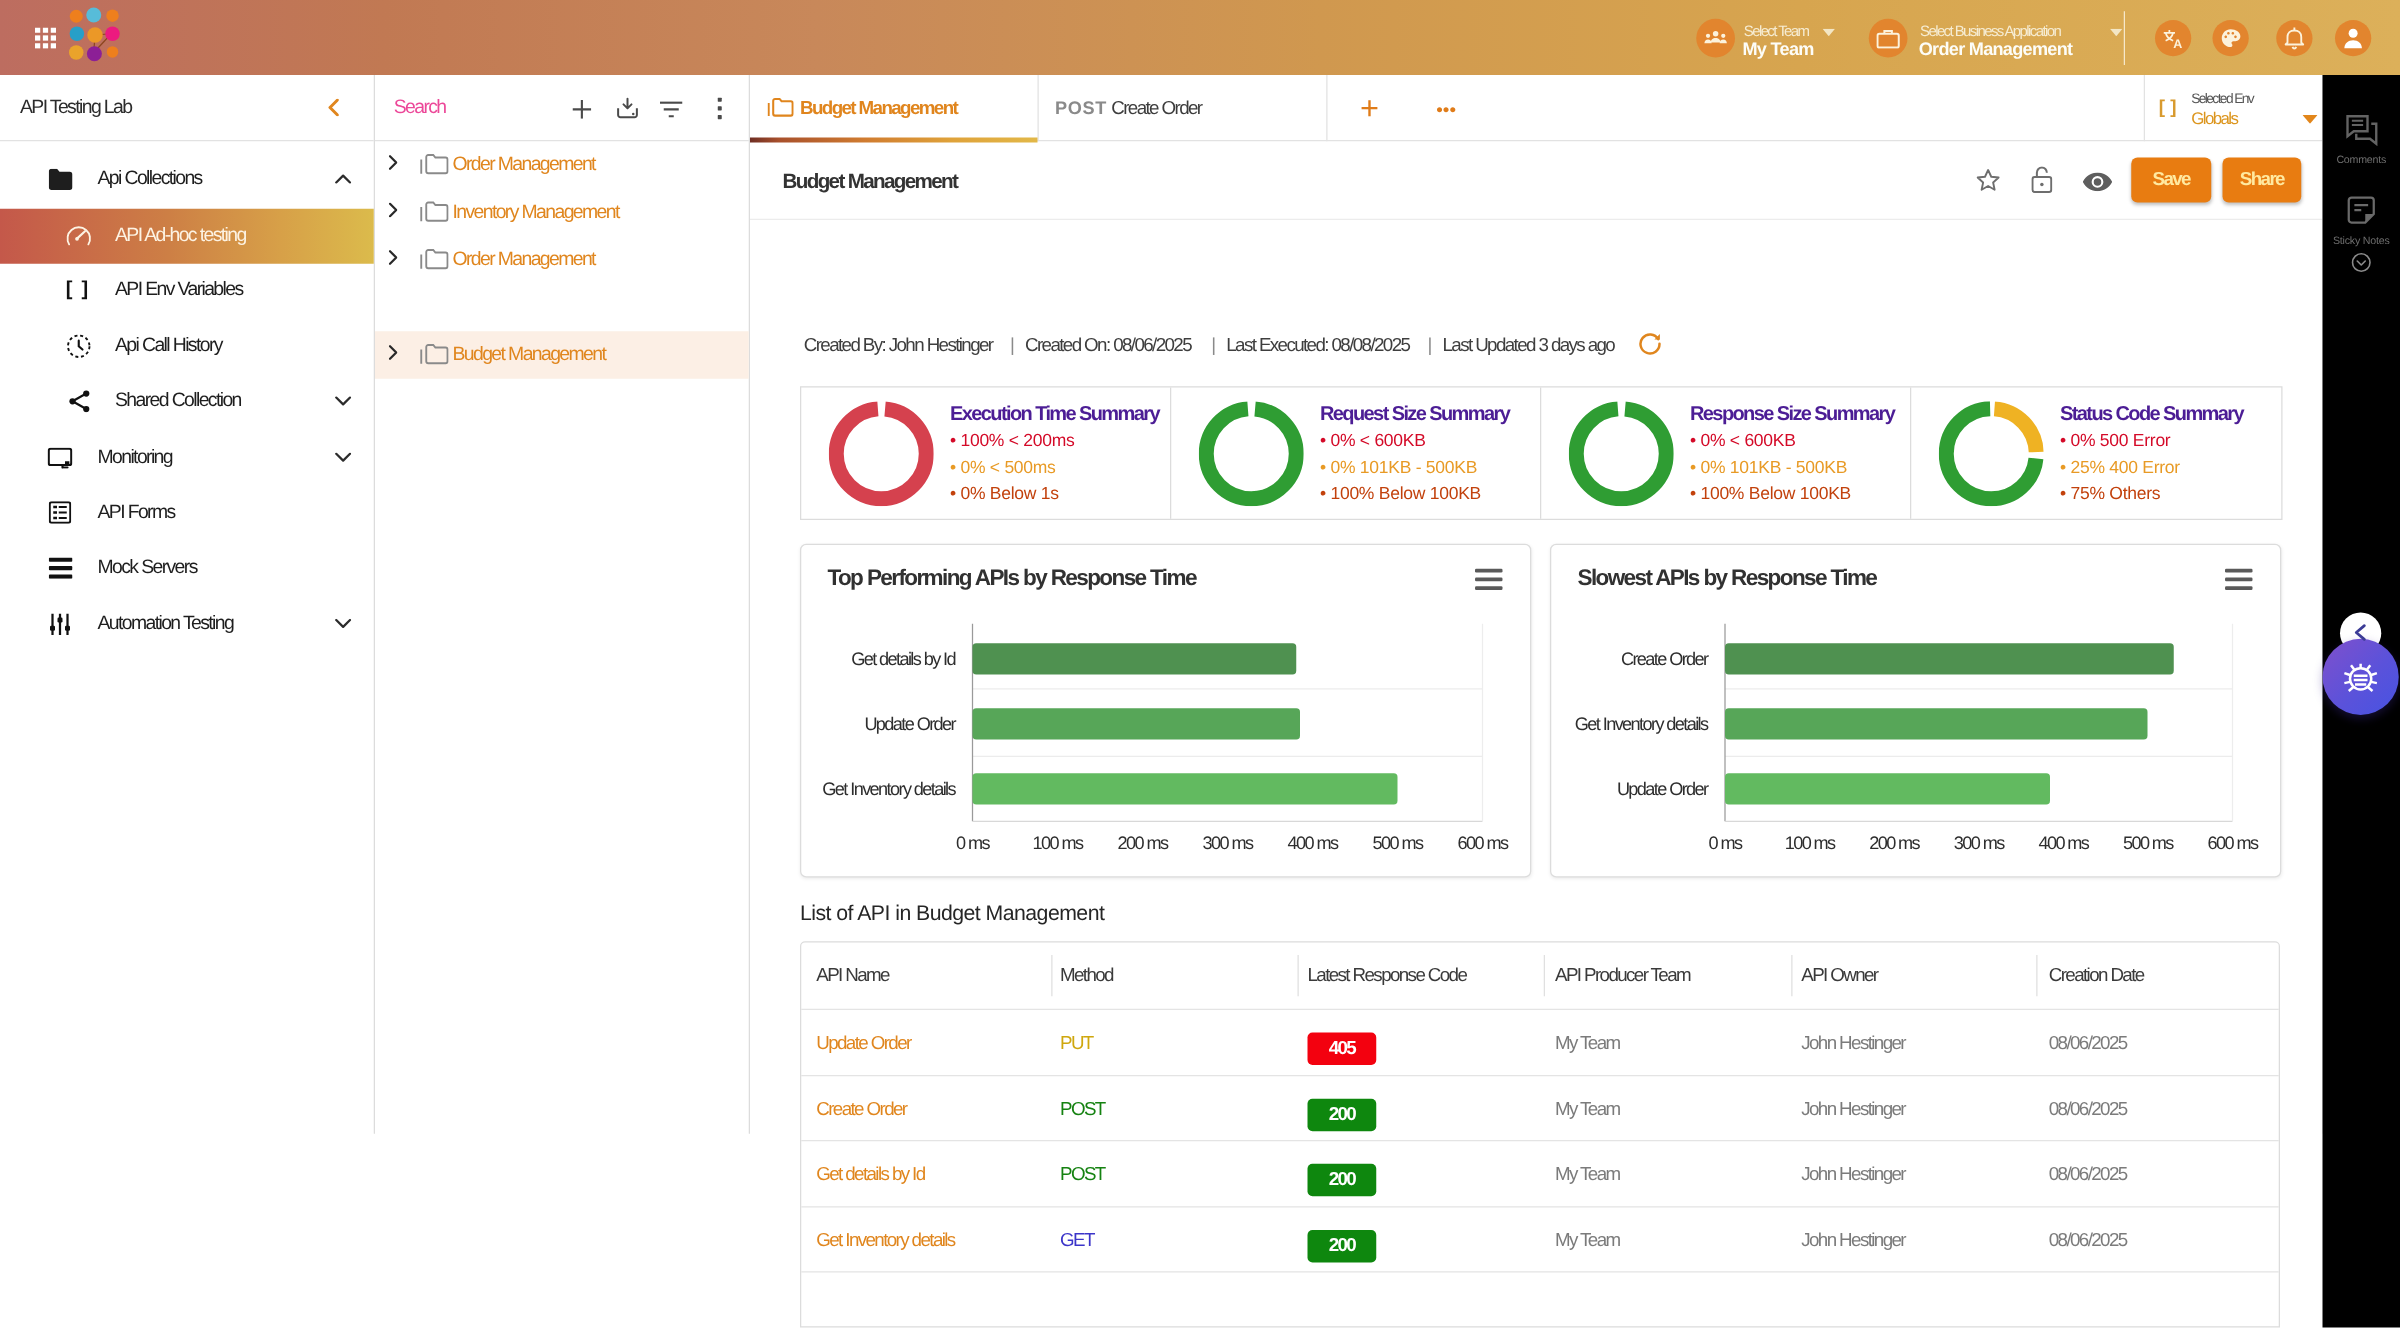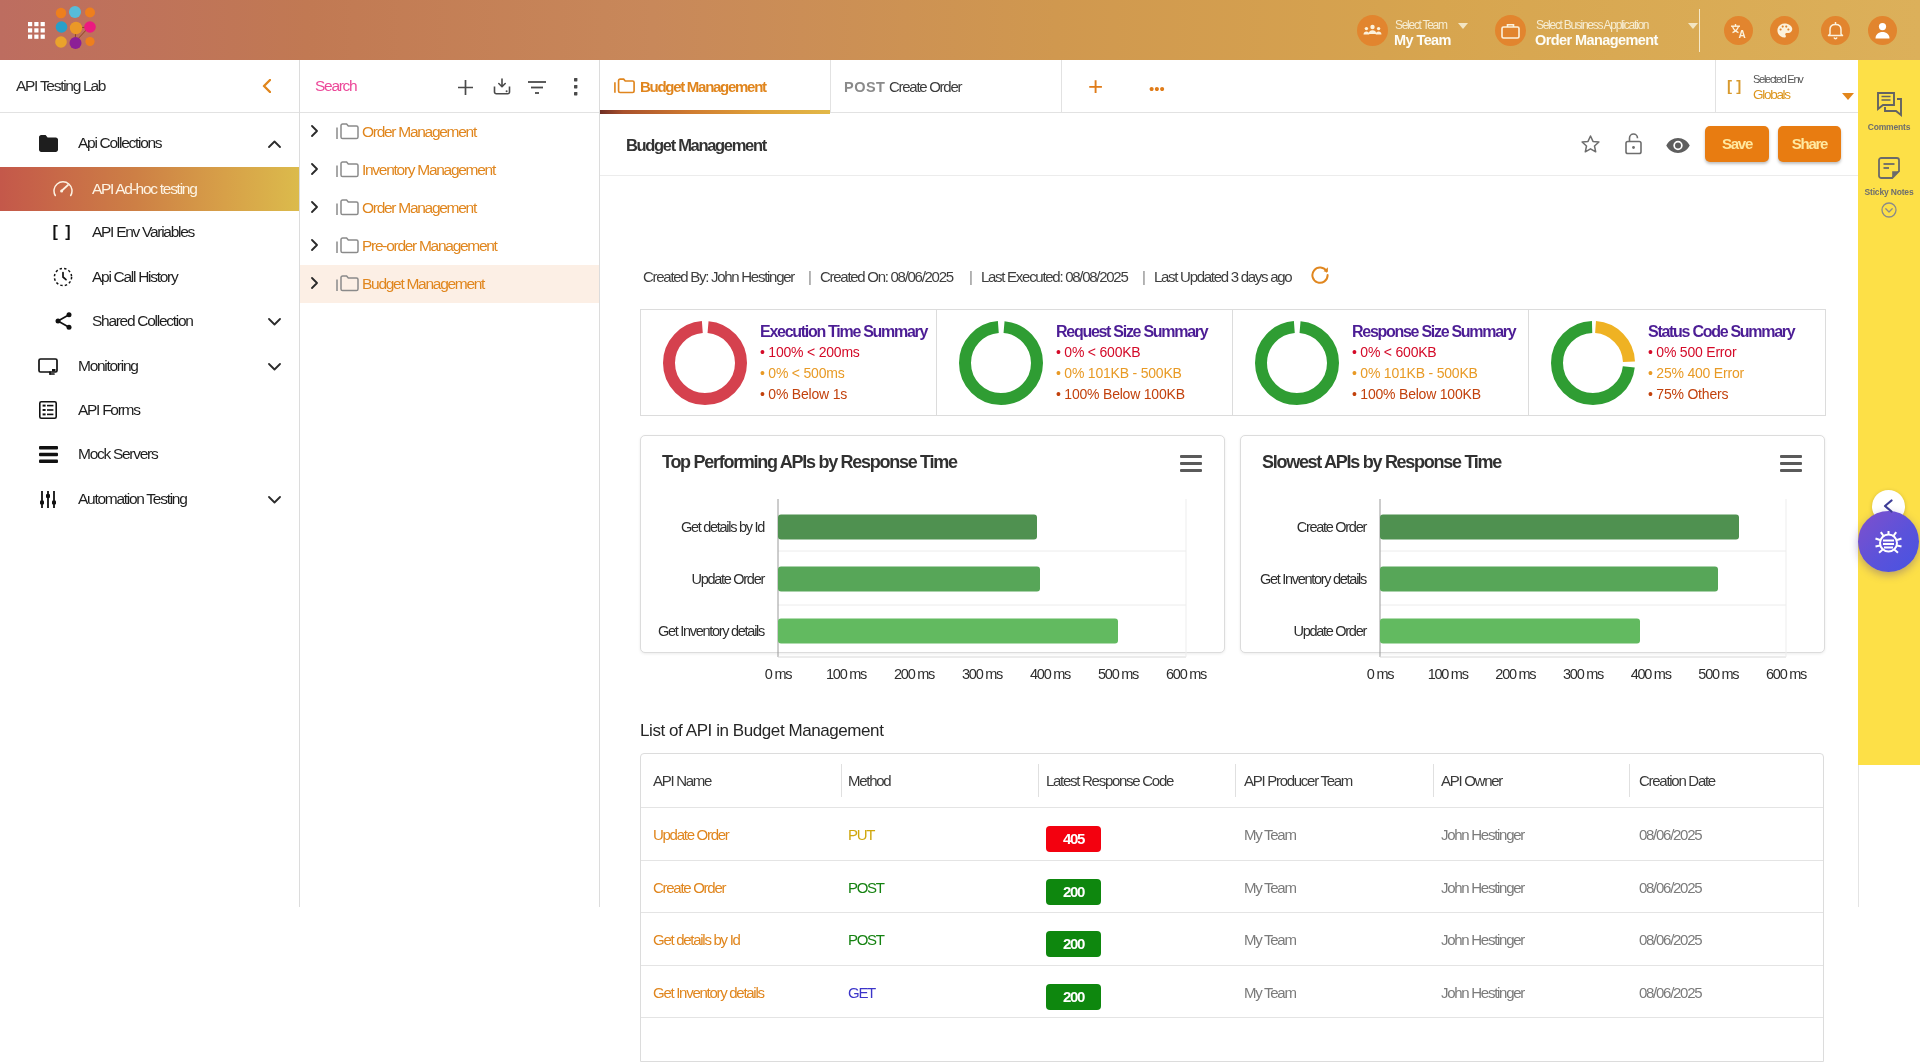--- a/index.html
+++ b/index.html
@@ -6,21 +6,21 @@
 html,body { width:1920px; height:1062px; overflow:hidden; background:#fff;
   font-family:"Liberation Sans", sans-serif; letter-spacing:-0.08em; }
 .abs { position:absolute; }
 
 #topbar { position:absolute; left:0; top:0; width:1920px; height:60px;
   background:linear-gradient(90deg,#bd6d60 0%,#c17953 16%,#c8885a 34%,#d0984f 55%,#d7a54f 75%,#dcb05a 100%); }
 
 #sidebar { position:absolute; left:0; top:60px; width:300px; height:847px; background:#fff; border-right:1px solid #dcdcdc; }
 #tree { position:absolute; left:300px; top:60px; width:300px; height:847px; background:#fff; border-right:1px solid #dcdcdc; }
 #main { position:absolute; left:600px; top:60px; width:1258px; height:1002px; background:#fff; }
-#rail { position:absolute; left:1858px; top:60px; width:62px; height:705px; background:#fde047;font-weight:bold; }
+#rail { position:absolute; left:1858px; top:60px; width:62px; height:1002px; background:#000000; }
 #railline { position:absolute; left:1858px; top:60px; width:1px; height:847px; background:#e4e4e4; }
 
 .sidehead { position:absolute; left:0; top:0; width:100%; height:53px; border-bottom:1px solid #e2e2e2;
   display:flex; align-items:center; padding:0 16px; }
 .sidehead .t { font-size:15.5px; color:#2c2c2c; }
 .srow { position:absolute; left:0; width:100%; height:44px; display:flex; align-items:center; color:#1e1e1e; font-size:15.5px; }
 .srow .ic { position:absolute; left:38px; width:20px; height:20px; display:flex; align-items:center; justify-content:center; }
 .srow .ic2 { position:absolute; left:53px; width:20px; height:20px; display:flex; align-items:center; justify-content:center; }
 .srow .lb1 { position:absolute; left:78px; }
 .srow .lb2 { position:absolute; left:92px; }
@@ -62,21 +62,21 @@
 .mseg { top:208px; font-size:15px; color:#3e3e3e; }
 
 #cards { position:absolute; left:40px; top:249px; width:1186px; height:107px; border:1px solid #dcdcdc; display:flex; }
 .card { position:relative; width:296.25px; height:100%; border-right:1px solid #dcdcdc; }
 .card:last-child { border-right:none; }
 .card .donut { position:absolute; left:22px; top:11px; }
 .card .ct { position:absolute; left:119px; top:13px; font-size:16px; font-weight:bold; color:#4c1d95; white-space:nowrap; }
 .card .b { position:absolute; left:119px; font-size:14px; letter-spacing:-0.015em; }
 .b.r { color:#d40a28; } .b.o { color:#e89a25; } .b.g { color:#c2410c; }
 
-.chart { position:absolute; top:375px; width:585px; height:218px; border:1px solid #dcdcdc; border-radius:5px;
+.chart { position:absolute; top:375px; width:585px; height:267px; border:1px solid #dcdcdc; border-radius:5px;
   box-shadow:0 1px 3px rgba(0,0,0,.08); background:#fff; }
 .chart .ti { position:absolute; left:21px; top:16px; font-size:18px; font-weight:bold; color:#313131; }
 .chart .burger { position:absolute; right:22px; top:19px; width:22px; }
 .chart .burger div { height:2.6px; background:#5a5a5a; margin-bottom:4.6px; border-radius:1px; }
 
 #listtitle { position:absolute; left:40px; top:661px; font-size:17px; color:#262626; letter-spacing:-0.025em; }
 #apitable { position:absolute; left:40px; top:693px; width:1184px; height:309px; border:1px solid #dcdcdc; border-radius:4px 4px 0 0; }
 .th { position:absolute; top:0; height:53px; width:100%; }
 .th span { position:absolute; top:18px; font-size:15px; color:#3a3a3a; }
 .th i { position:absolute; top:10px; width:1px; height:33px; background:#e0e0e0; }
@@ -336,30 +336,20 @@
   </div>
   <div class="trow" style="top:129px">
     <span class="caret"><svg width="7" height="12" viewBox="0 0 7 12">
           <path d="M1 1l5 5-5 5" fill="none" stroke="#2a2a2a" stroke-width="1.8" stroke-linecap="round" stroke-linejoin="round"></path>
         </svg></span>
     <span class="fold"><svg width="23" height="19" viewBox="0 0 23 19" fill="none" stroke="#8a8a8a" stroke-width="1.5">
           <path d="M1 17V5.5"></path>
           <path d="M5 15V3.6c0-.9.7-1.6 1.6-1.6h4l1.7 2h8.1c.9 0 1.6.7 1.6 1.6v9.4c0 .9-.7 1.6-1.6 1.6H6.6C5.7 16.6 5 15.9 5 15z"></path>
         </svg></span>
     <span class="lbl">Order Management</span>
-  </div>
-  <div class="trow" style="top:167px">
-    <span class="caret"><svg width="7" height="12" viewBox="0 0 7 12">
-          <path d="M1 1l5 5-5 5" fill="none" stroke="#2a2a2a" stroke-width="1.8" stroke-linecap="round" stroke-linejoin="round"></path>
-        </svg></span>
-    <span class="fold"><svg width="23" height="19" viewBox="0 0 23 19" fill="none" stroke="#8a8a8a" stroke-width="1.5">
-          <path d="M1 17V5.5"></path>
-          <path d="M5 15V3.6c0-.9.7-1.6 1.6-1.6h4l1.7 2h8.1c.9 0 1.6.7 1.6 1.6v9.4c0 .9-.7 1.6-1.6 1.6H6.6C5.7 16.6 5 15.9 5 15z"></path>
-        </svg></span>
-    <span class="lbl">Pre-order Management</span>
   </div>
   <div class="trow sel" style="top:205px">
     <span class="caret"><svg width="7" height="12" viewBox="0 0 7 12">
           <path d="M1 1l5 5-5 5" fill="none" stroke="#2a2a2a" stroke-width="1.8" stroke-linecap="round" stroke-linejoin="round"></path>
         </svg></span>
     <span class="fold"><svg width="23" height="19" viewBox="0 0 23 19" fill="none" stroke="#8a8a8a" stroke-width="1.5">
           <path d="M1 17V5.5"></path>
           <path d="M5 15V3.6c0-.9.7-1.6 1.6-1.6h4l1.7 2h8.1c.9 0 1.6.7 1.6 1.6v9.4c0 .9-.7 1.6-1.6 1.6H6.6C5.7 16.6 5 15.9 5 15z"></path>
         </svg></span>
     <span class="lbl">Budget Management</span>

